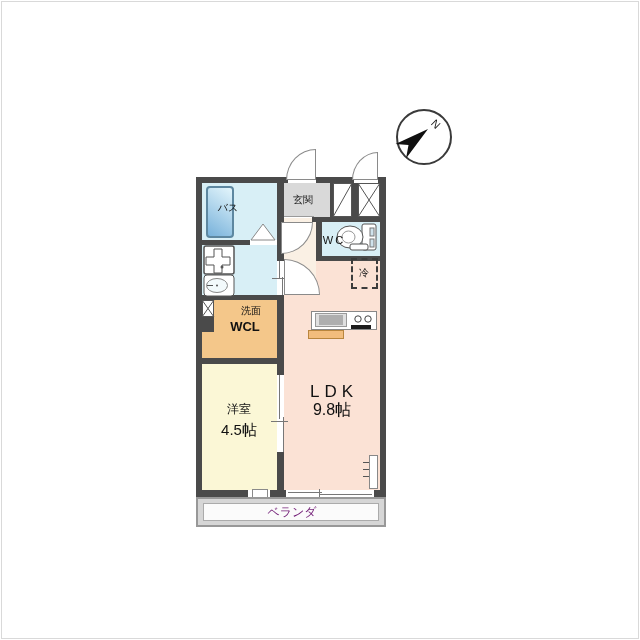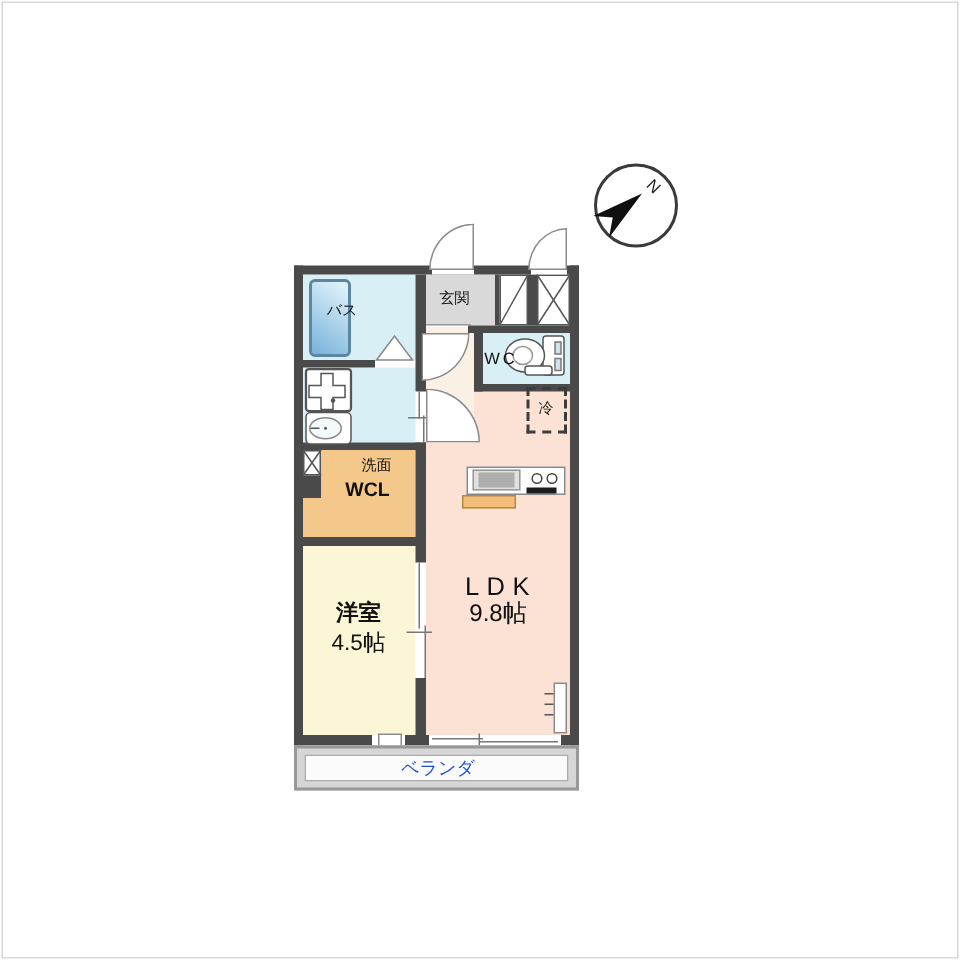--- a/index.html
+++ b/index.html
@@ -150,19 +150,19 @@
       <line x1="202" y1="300" x2="214" y2="317"></line>
       <line x1="202" y1="317" x2="214" y2="300"></line>
     </g>
   </svg>
 
   <div class="lbl" style="left:228px;top:208px;font-size:10px;">バス</div>
   <div class="lbl" style="left:303px;top:200px;font-size:10px;">玄関</div>
   <div class="lbl" style="left:334px;top:240px;font-size:11px;letter-spacing:2px;">WC</div>
   <div class="lbl" style="left:251px;top:267px;font-size:10px;margin-top:44px;">洗面</div>
   <div class="lbl" style="left:245px;top:326px;font-size:13px;font-weight:600;">WCL</div>
-  <div class="lbl" style="left:239px;top:409px;font-size:15px;font-weight:bold;">洋室</div>
+  <div class="lbl" style="left:239px;top:409px;font-size:12px;">洋室</div>
   <div class="lbl" style="left:239px;top:429px;font-size:15px;">4.5帖</div>
   <div class="lbl" style="left:334px;top:391px;font-size:17px;letter-spacing:5px;">LDK</div>
   <div class="lbl" style="left:332px;top:410px;font-size:16px;">9.8帖</div>
   <div class="lbl" style="left:364px;top:273px;font-size:10px;">冷</div>
-  <div class="lbl" style="left:292px;top:512px;font-size:12px;color:#1d4ed8;">ベランダ</div>
+  <div class="lbl" style="left:292px;top:512px;font-size:12px;color:#701a75;">ベランダ</div>
 </div>
 
 </body></html>

